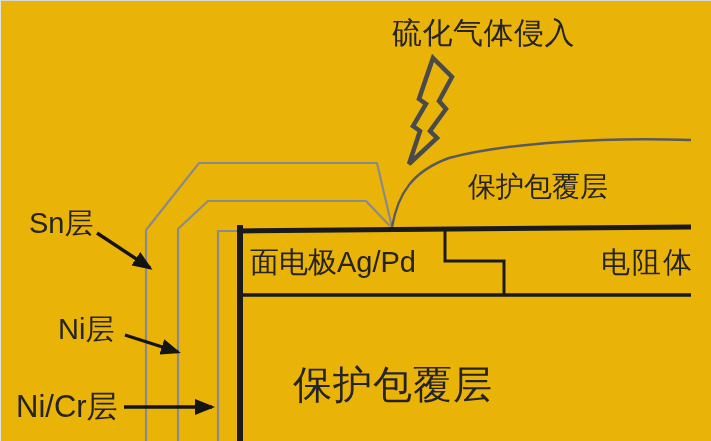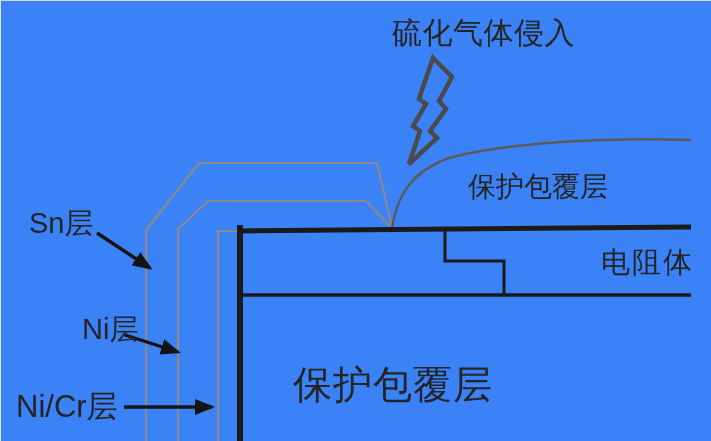--- a/index.html
+++ b/index.html
@@ -1,35 +1,35 @@
 <!DOCTYPE html>
 <html><head>
 <meta charset="utf-8">
 <style>
   html,body{margin:0;padding:0;background:#ffffff;}
   .stage{
     position:relative;
     width:711px;height:441px;
-    background:#3b82f6;
+    background:#eab308;
     overflow:hidden;
     font-family:"Liberation Sans","DejaVu Sans",sans-serif;
     color:#262626;
     border-top:1px solid #d9d9d9;
     border-left:1px solid #e4e4e4;
     box-sizing:border-box;
   }
   .stage svg{position:absolute;left:0;top:0;}
   .lbl{position:absolute;white-space:nowrap;line-height:1;color:#242424;}
   .lbl-title        {left:391px;top:17px;  font-size:30px;letter-spacing:0.5px;}
   .lbl-protective   {left:467px;top:172px; font-size:28px;}
   .lbl-electrode    {left:249px;top:247px; font-size:29px;}
   .lbl-resistor     {left:552px;top:247px; font-size:29px;letter-spacing:2px;margin-left:48px;}
   .lbl-ceramic      {left:292px;top:364px; font-size:39px;letter-spacing:1px;}
   .lbl-sn           {left:28px; top:208px; font-size:29px;}
-  .lbl-ni           {left:57px; top:314px; font-size:29px;margin-left:24px;}
+  .lbl-ni           {left:57px; top:314px; font-size:29px;}
   .lbl-nicr         {left:15px; top:390px; font-size:31px;}
 </style>
 </head>
 <body>
 
 <div class="stage">
 
   <svg width="711" height="441" viewBox="0 0 711 441">
     <defs>
       <marker id="ah" markerUnits="userSpaceOnUse" markerWidth="20" markerHeight="16" refX="17" refY="8" orient="auto">
@@ -58,20 +58,21 @@
 
     <line x1="96" y1="232" x2="149" y2="267" stroke="#141414" stroke-width="3.4" marker-end="url(#ah)"></line>
     <line x1="124" y1="334" x2="177" y2="351" stroke="#141414" stroke-width="3.4" marker-end="url(#ah)"></line>
     <line x1="123" y1="406" x2="211" y2="406" stroke="#141414" stroke-width="3.4" marker-end="url(#ah)"></line>
   </svg>
 
   <div class="lbl lbl-title">硫化气体侵入</div>
 
   <div class="lbl lbl-protective">保护包覆层</div>
 
+  <div class="lbl lbl-electrode">面电极Ag/Pd</div>
 
   <div class="lbl lbl-resistor">电阻体</div>
 
   <div class="lbl lbl-ceramic">保护包覆层</div>
 
   <div class="lbl lbl-sn">Sn层</div>
 
   <div class="lbl lbl-ni">Ni层</div>
 
   <div class="lbl lbl-nicr">Ni/Cr层</div>

